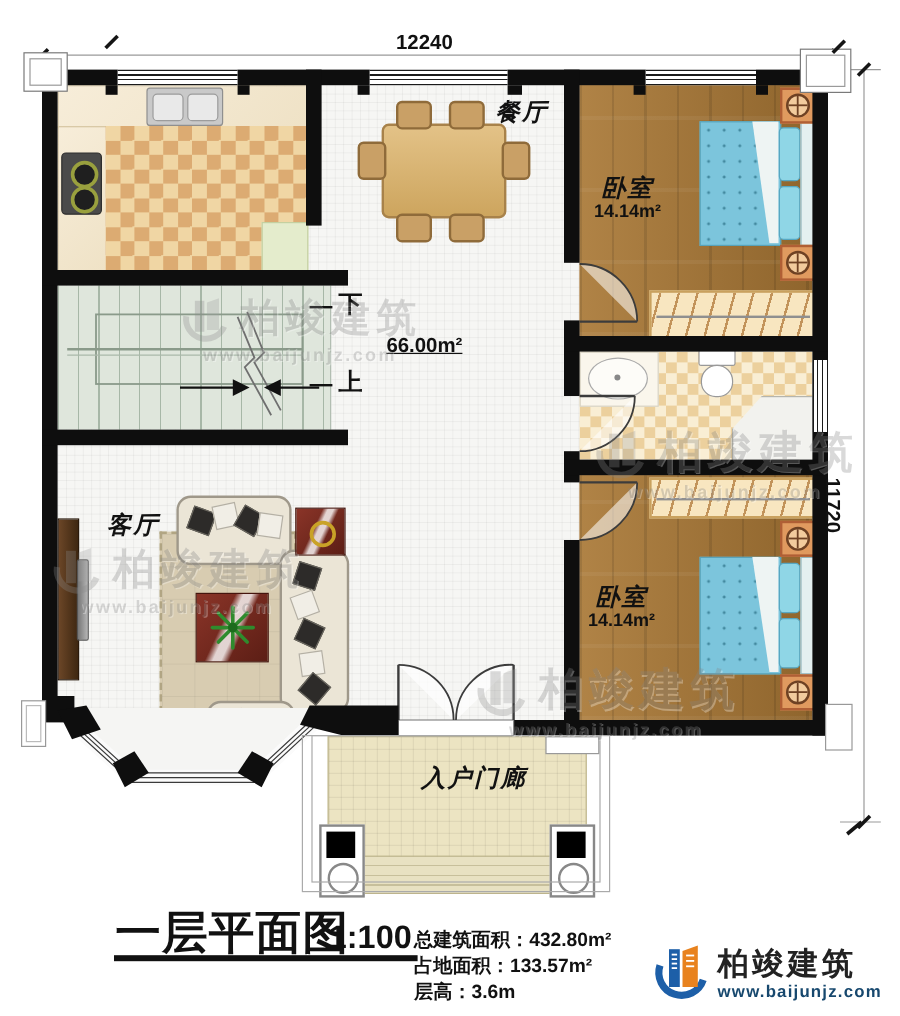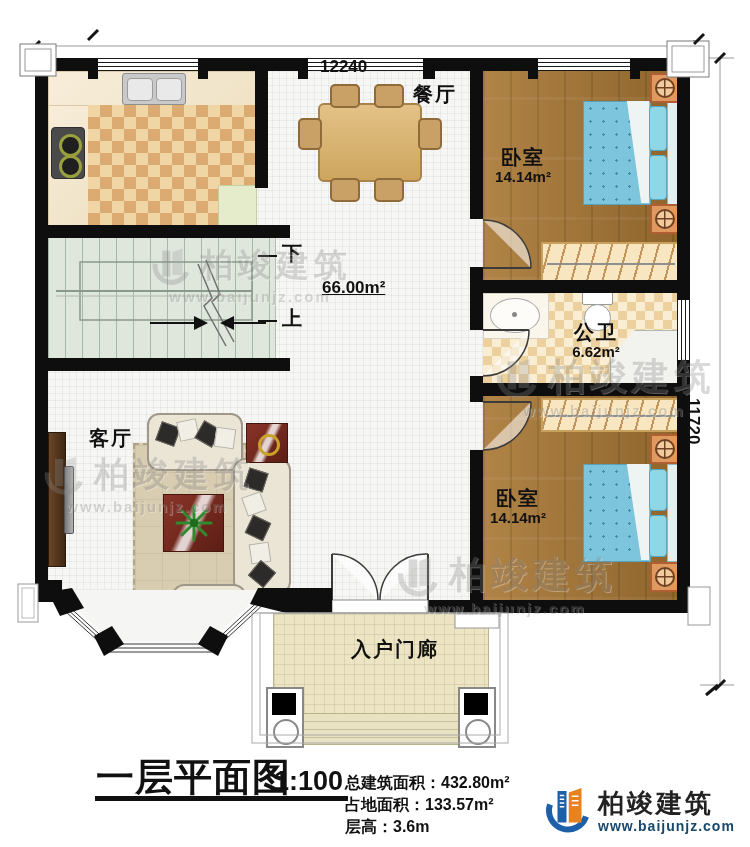--- a/index.html
+++ b/index.html
@@ -64,21 +64,21 @@
       linear-gradient(#6e4123 0 0) center/1.5px 100% no-repeat,#f2cb9d;}
   .wardrobe{position:absolute;z-index:2;background-color:#f8e6c0;border:2px solid #c9a15e;
     background-image:repeating-linear-gradient(105deg,transparent 0 6px,#c2935a 6px 8px,transparent 8px 15px);}
   .wrail{position:absolute;left:4px;right:4px;top:50%;height:2px;background:#8f8f8f;}
   .white-fixture{position:absolute;z-index:2;background:#fdfcf8;border:1px solid #aaa;}
   .column{position:absolute;z-index:3;background:#fff;border:2px solid #888;}
   .column .cap{position:absolute;left:4px;top:4px;width:24px;height:22px;background:#000;}
   .column .base{position:absolute;left:5px;top:30px;width:22px;height:22px;border:2px solid #888;border-radius:50%;background:#fff;}
   
   .room-label{position:absolute;z-index:6;text-align:center;color:#111;}
-  .rname{font-size:20px;font-weight:bold;letter-spacing:2px;line-height:1.05;}
+  .rname{font-size:20px;font-weight:bold;letter-spacing:2px;line-height:1.05;font-style:italic;}
   .rarea{font-size:15px;font-weight:bold;}
   .dimlabel{position:absolute;z-index:6;font-size:17px;font-weight:bold;color:#111;}
   .stairlabel{position:absolute;z-index:6;font-size:20px;font-weight:bold;color:#111;}
   
   .wm{position:absolute;z-index:7;opacity:.30;color:#858585;text-align:center;pointer-events:none;}
   .wm-row{display:flex;align-items:center;gap:6px;}
   .wm-name{font-weight:bold;letter-spacing:5px;text-shadow:1px 1px 0 #fff;white-space:nowrap;}
   .wm-url{font-size:15px;font-weight:bold;letter-spacing:2px;text-shadow:1px 1px 0 #fff;}
   
   .title-cn{position:absolute;font-size:38px;font-weight:bold;color:#111;letter-spacing:1px;}
@@ -302,33 +302,29 @@
 
     <rect x="252" y="613" width="256" height="130" fill="none" stroke="#aaa"></rect>
     <rect x="260" y="613" width="240" height="122" fill="none" stroke="#aaa"></rect>
     <rect x="18" y="584" width="20" height="38" fill="#fff" stroke="#999"></rect>
     <rect x="22" y="588" width="12" height="30" fill="none" stroke="#bbb"></rect>
     <rect x="455" y="614" width="44" height="14" fill="#fff" stroke="#999"></rect>
     <rect x="688" y="587" width="22" height="38" fill="#fff" stroke="#999"></rect>
     <line x1="706" y1="695" x2="718" y2="685" stroke="#151515" stroke-width="3"></line>
   </svg>
 
-  <div class="dimlabel" style="left:320px;top:26px;margin-top:31px;">12240</div>
+  <div class="dimlabel" style="left:330px;top:26px;">12240</div>
   <div class="dimlabel" style="left:703px;top:398px;transform:rotate(90deg);transform-origin:left top;">11720</div>
 
   <div class="room-label" style="left:400px;top:84px;width:70px;">
     <div class="rname">餐厅</div>
   </div>
   <div class="room-label" style="left:480px;top:147px;width:86px;">
     <div class="rname">卧室</div>
     <div class="rarea">14.14m²</div>
-  </div>
-  <div class="room-label" style="left:558px;top:322px;width:76px;">
-    <div class="rname">公卫</div>
-    <div class="rarea">6.62m²</div>
   </div>
   <div class="room-label" style="left:76px;top:428px;width:70px;">
     <div class="rname">客厅</div>
   </div>
   <div class="room-label" style="left:475px;top:488px;width:86px;">
     <div class="rname">卧室</div>
     <div class="rarea">14.14m²</div>
   </div>
   <div class="room-label" style="left:340px;top:639px;width:110px;">
     <div class="rname">入户门廊</div>

